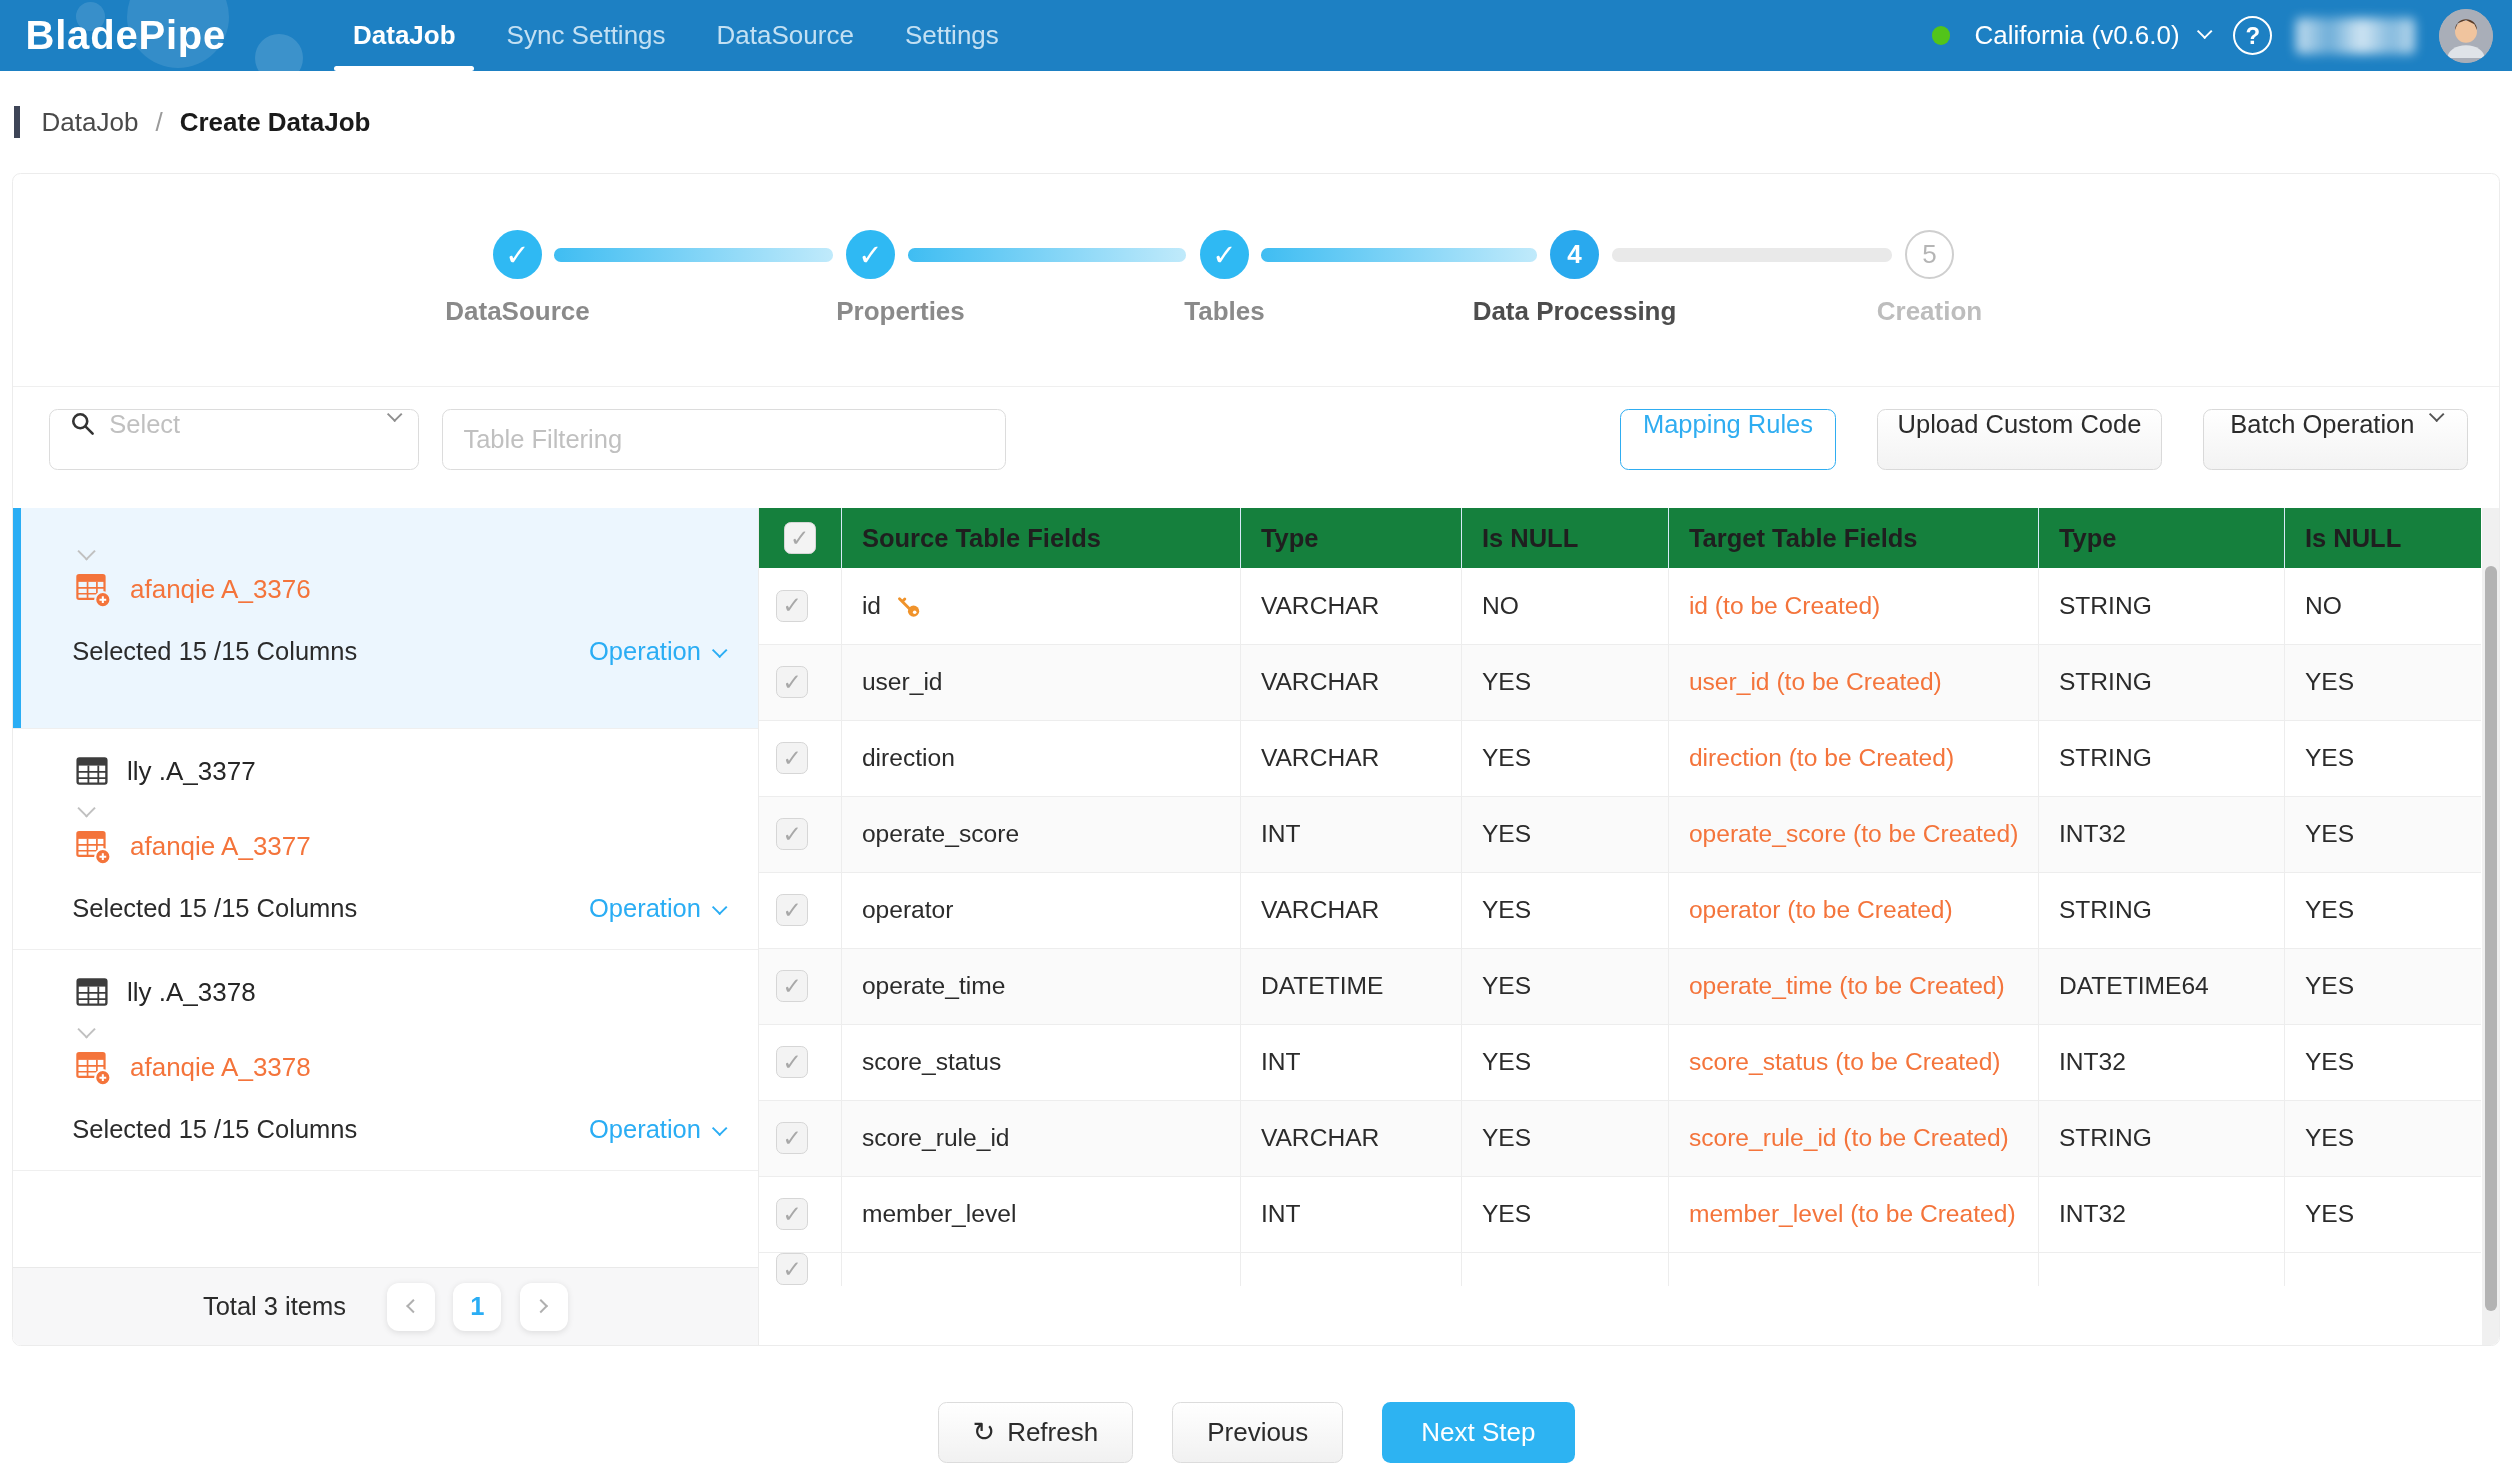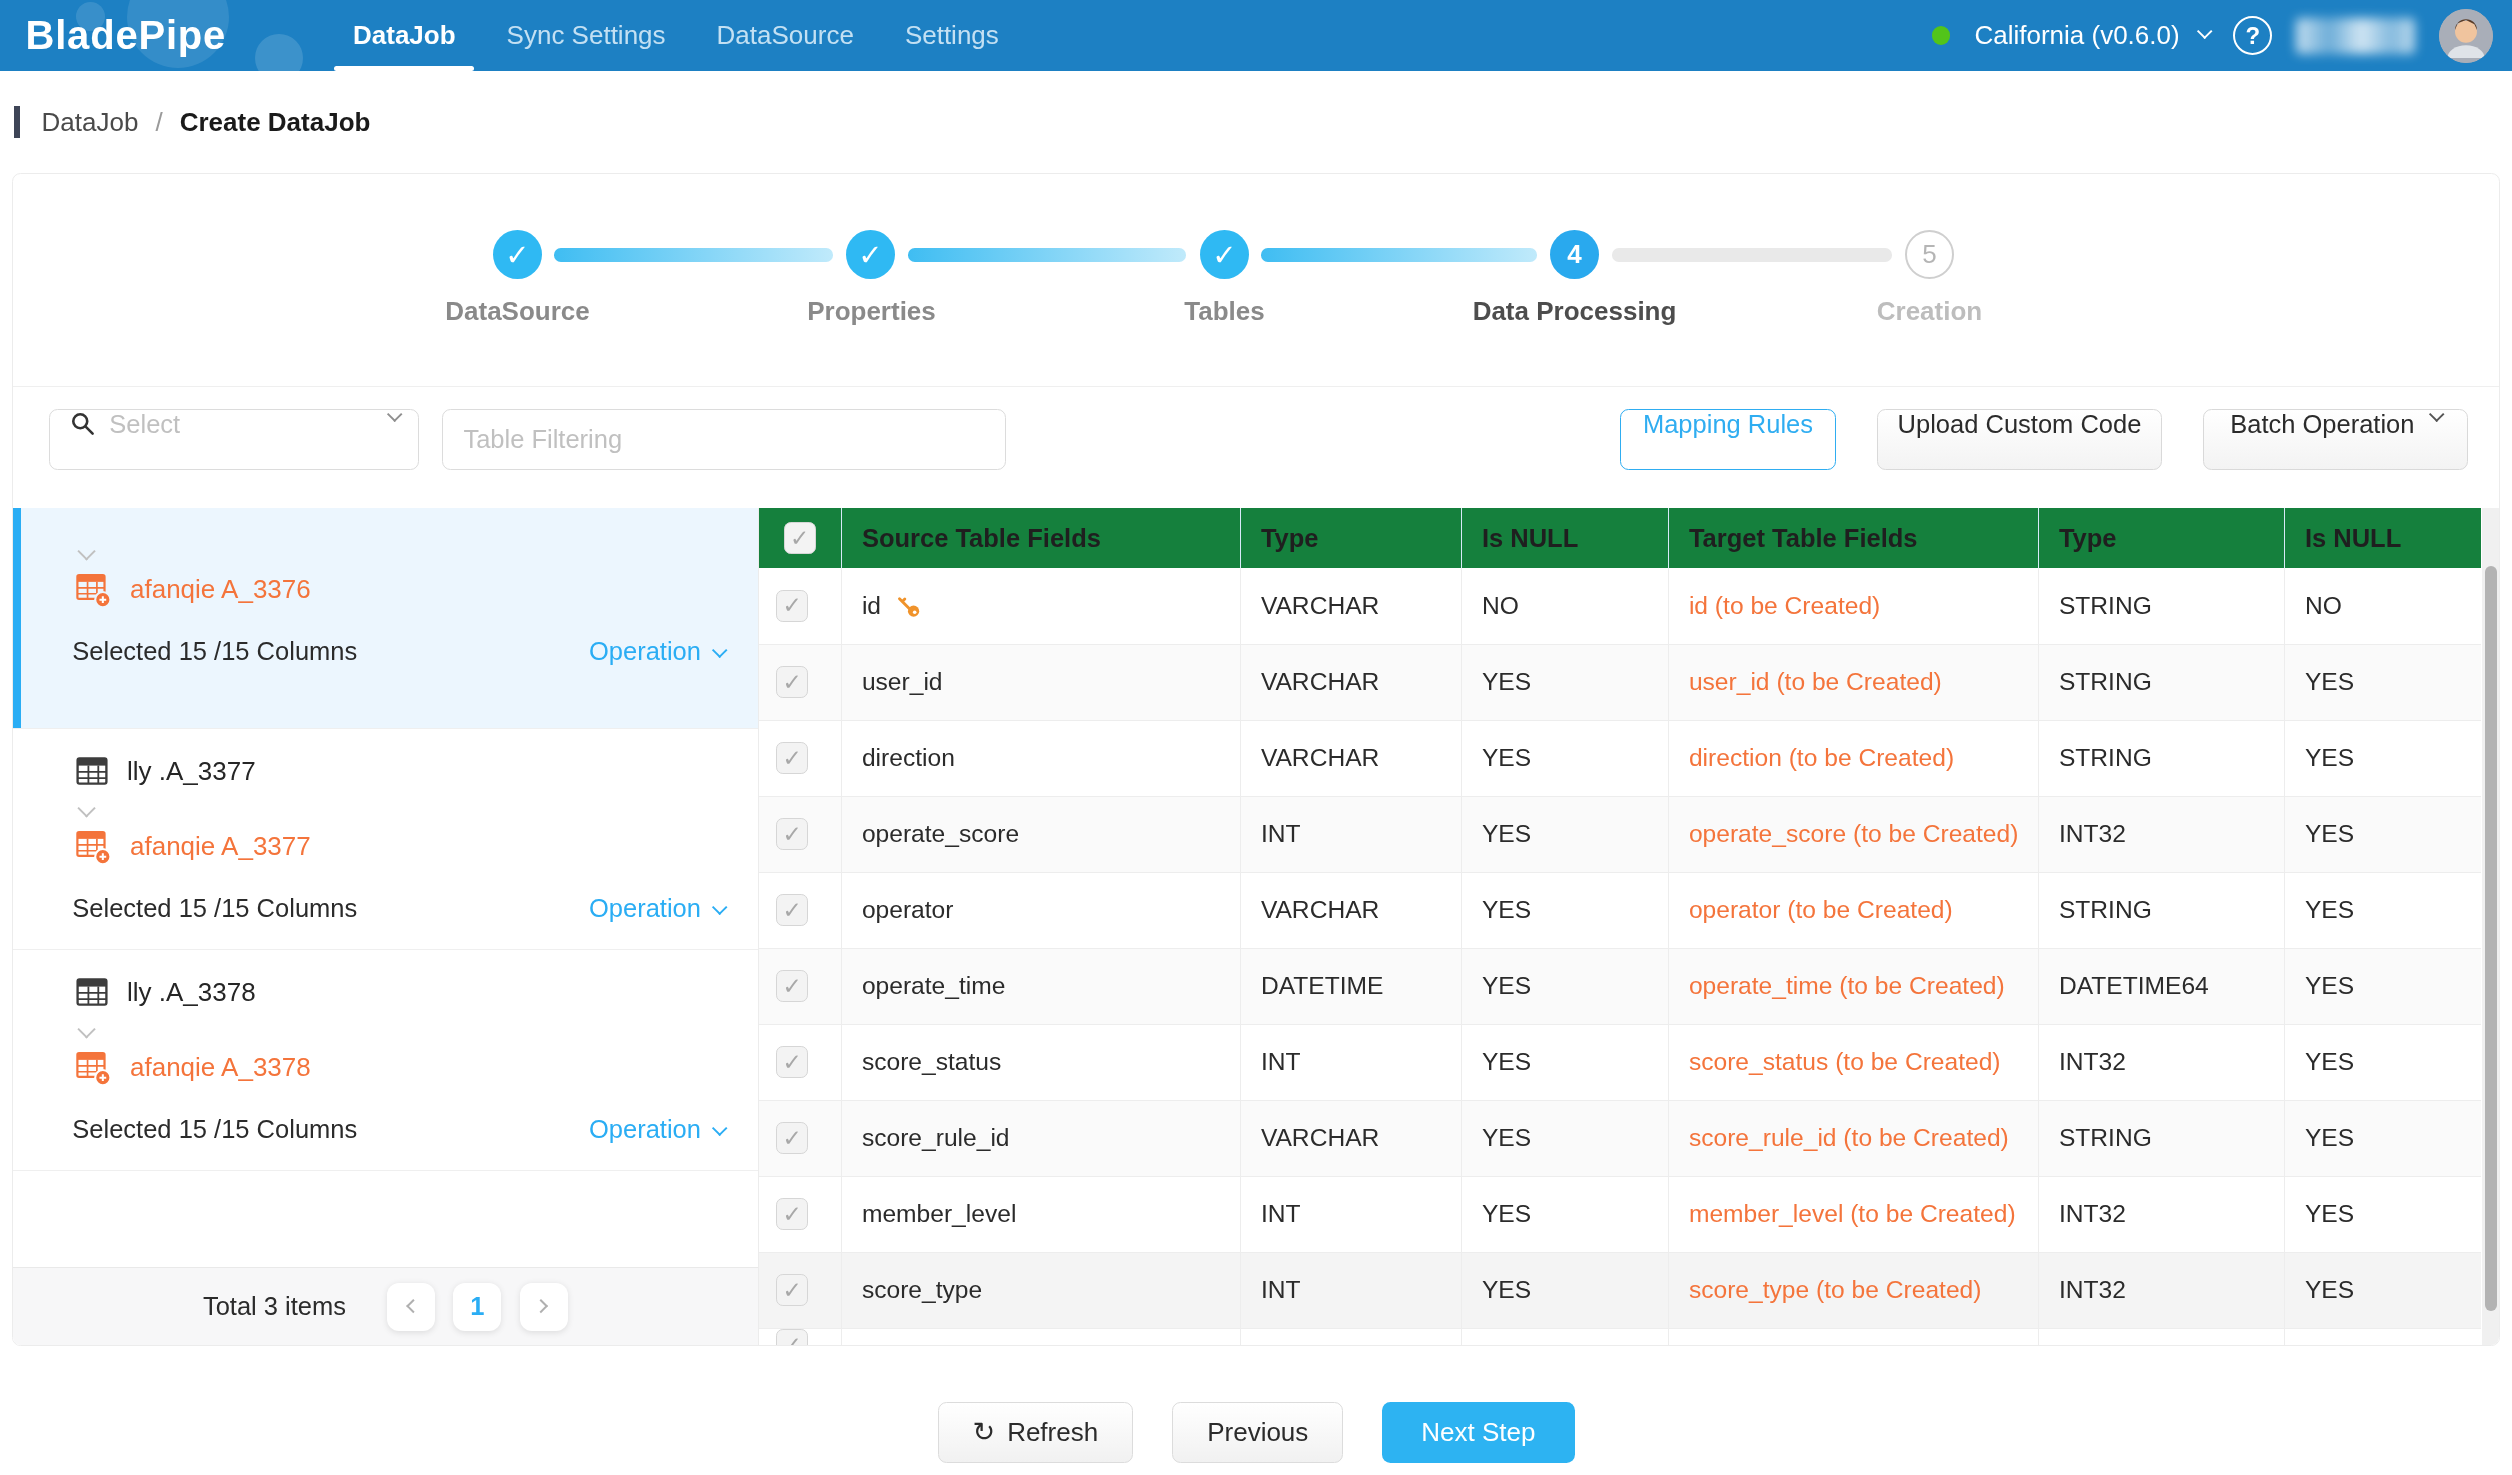--- a/index.html
+++ b/index.html
@@ -165,21 +165,21 @@
     <div class="connector" style="left:1248px; width:276px"></div>
     <div class="step-circle active" style="left:1537px">
         <span>4</span>
       </div>
     <div class="connector gray" style="left:1599px; width:280px"></div>
     <div class="step-circle pending" style="left:1892px">
         <span>5</span>
       </div>
 
     <div class="step-label done" style="left:343px">DataSource</div>
-    <div class="step-label done" style="left:697px">Properties</div>
+    <div class="step-label done" style="left:726px">Properties</div>
     <div class="step-label done" style="left:1050px">Tables</div>
     <div class="step-label active" style="left:1400px">Data Processing</div>
     <div class="step-label pending" style="left:1755px">Creation</div>
   </div>
 
   <div class="toolbar">
     <div class="tb-item select-box">
       <svg width="27" height="27" viewBox="0 0 24 24">
         <circle cx="10" cy="10" r="6.2" fill="none" stroke="#333" stroke-width="2.3"></circle>
         <line x1="14.8" y1="14.8" x2="21" y2="21" stroke="#333" stroke-width="2.3" stroke-linecap="round"></line>
@@ -419,31 +419,20 @@
             <td>
                 <span class="cb"></span>
               </td>
             <td>member_level</td>
             <td>INT</td>
             <td>YES</td>
             <td class="target-cell">member_level (to be Created)</td>
             <td>INT32</td>
             <td>YES</td>
           </tr>
-          <tr class="alt hovered">
-            <td>
-                <span class="cb"></span>
-              </td>
-            <td>score_type</td>
-            <td>INT</td>
-            <td>YES</td>
-            <td class="target-cell">score_type (to be Created)</td>
-            <td>INT32</td>
-            <td>YES</td>
-          </tr>
           <tr class="partial">
             <td>
                 <span class="cb"></span>
               </td>
             <td></td>
               <td></td>
               <td></td>
               <td></td>
               <td></td>
               <td></td>

